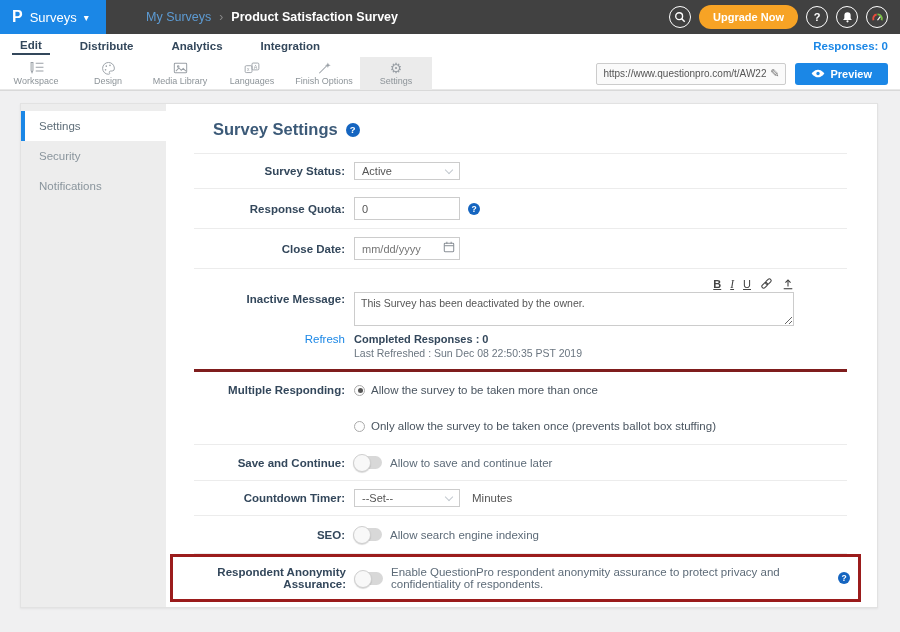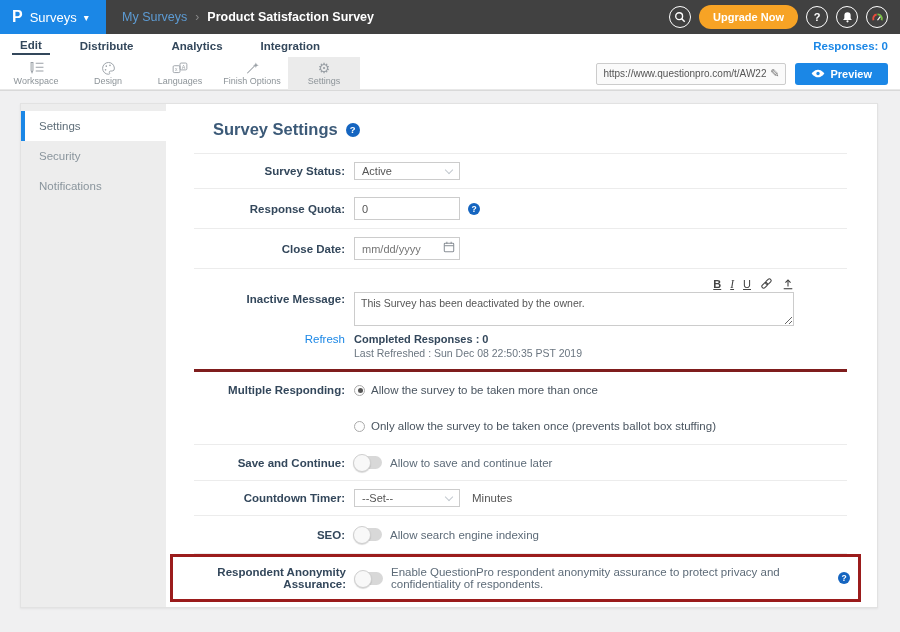--- a/index.html
+++ b/index.html
@@ -6,21 +6,21 @@
   html,body { width:900px; height:632px; }
   body { font-family:"Liberation Sans", sans-serif; background:#f0f0f1; overflow:hidden; position:relative; }
 
   
   .topbar { height:34px; background:#414141; display:flex; align-items:stretch; }
   .logo-area { width:106px; background:#1b87e6; display:flex; align-items:center; padding:0 10px 0 12px; gap:7px; cursor:pointer; }
   .logo-p { color:#fff; font-weight:bold; font-size:16px; line-height:1; }
   .product-label { color:#fff; font-size:13px; }
   .caret { color:#fff; font-size:10px; }
   .breadcrumb { display:flex; align-items:center; gap:8px; padding-left:16px; flex:1; }
-  .bc-parent { color:#5d9bd3; font-size:12.5px; cursor:pointer; }
+  .bc-parent { color:#5d9bd3; font-size:12.5px; cursor:pointer;margin-left:24px; }
   .bc-sep { color:#8a8a8a; font-size:12px; }
   .bc-current { color:#fff; font-size:12.5px; font-weight:600; }
   .topbar-right { display:flex; align-items:center; gap:8px; padding-right:12px; }
   .circle-btn { width:22px; height:22px; border:1.5px solid #fff; border-radius:50%; display:flex; align-items:center; justify-content:center; color:#fff; font-size:11px; font-weight:bold; cursor:pointer; background:transparent; }
   .upgrade-btn { background:#f7a325; color:#fff; font-size:11px; font-weight:bold; border:none; border-radius:12px; height:24px; padding:0 14px; cursor:pointer; }
 
   
   .navbar { height:23px; background:#fff; display:flex; align-items:center; padding:0 12px; }
   .nav-tab { font-size:11.5px; font-weight:bold; color:#33475b; margin-right:22px; cursor:pointer; padding:2px 8px; }
   .nav-tab.active { border-bottom:2px solid #33475b; }
@@ -152,20 +152,30 @@
     <span class="tool-label">Workspace</span>
   </div>
   <div class="tool-item">
     <svg width="15" height="14" viewBox="0 0 20 19">
         <path d="M10 2a8 8 0 1 0 0 16c1.6 0 2-1 1.3-2-.8-1.2.2-2.4 1.7-2.4H15a3.5 3.5 0 0 0 3-4C17.5 5 14.2 2 10 2z" fill="none" stroke="#9aa0a6" stroke-width="1.3"></path>
         <circle cx="7" cy="7" r="1.1" fill="#9aa0a6"></circle>
         <circle cx="12" cy="6" r="1.1" fill="#9aa0a6"></circle>
         <circle cx="6" cy="12" r="1.1" fill="#9aa0a6"></circle>
       </svg>
     <span class="tool-label">Design</span>
+  </div>
+  <div class="tool-item">
+    <svg width="17" height="14" viewBox="0 0 22 18">
+        <g fill="none" stroke="#9aa0a6" stroke-width="1.3">
+          <rect x="3" y="3" width="16" height="12" rx="1"></rect>
+          <path d="M5 13l4-4 3 3 2.5-2.5L18 13"></path>
+          <circle cx="8" cy="7" r="1"></circle>
+        </g>
+      </svg>
+    <span class="tool-label">Media Library</span>
   </div>
   <div class="tool-item">
     <svg width="16" height="14" viewBox="0 0 21 18">
         <g fill="none" stroke="#9aa0a6" stroke-width="1.2">
           <rect x="1.5" y="6" width="9" height="9" rx="1.5"></rect>
           <rect x="10.5" y="2.5" width="9" height="9" rx="1.5"></rect>
         </g>
         <text x="4" y="13" font-size="6.5" fill="#9aa0a6" font-family="Liberation Sans">x</text>
         <text x="12.7" y="10" font-size="7" fill="#9aa0a6" font-family="Liberation Sans">A</text>
       </svg>

